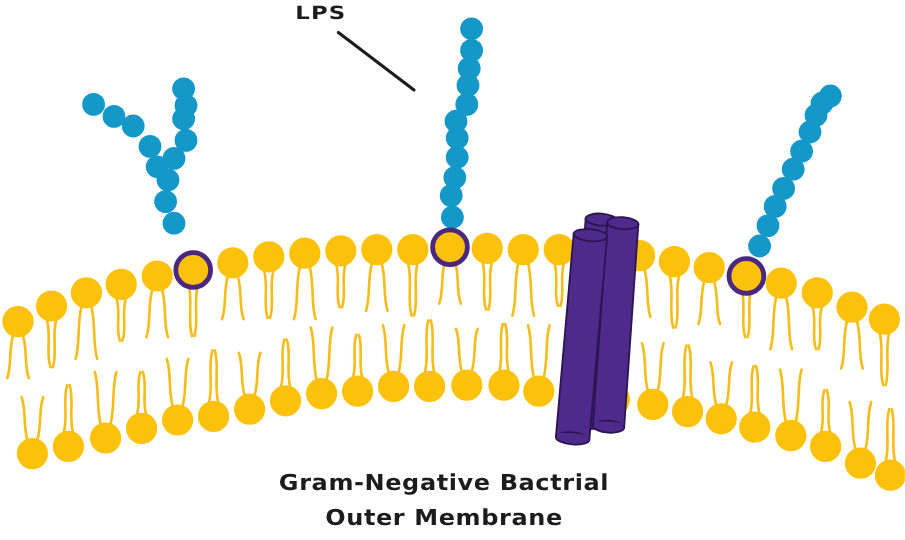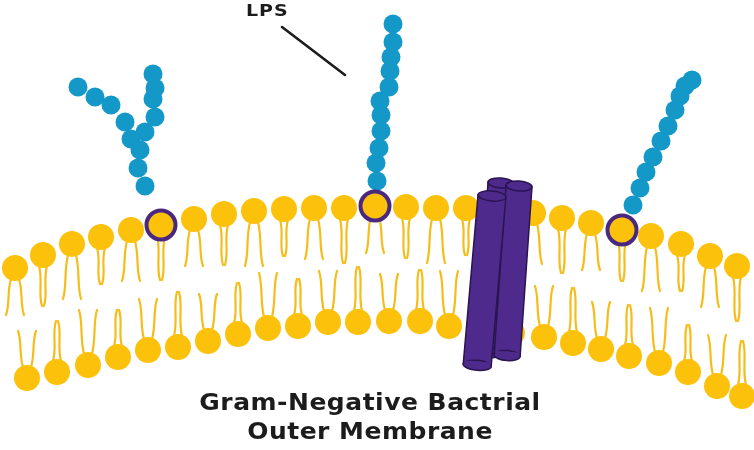--- a/index.html
+++ b/index.html
@@ -7,21 +7,21 @@
   #diagram { position: absolute; left: 0; top: 0; width: 754px; height: 450px; }
   .label-lps {
     position: absolute; left: 246px; top: 2px;
     font-family: "DejaVu Sans", sans-serif; font-weight: bold;
     font-size: 19px; letter-spacing: 1px; color: #1c1c1c;
     text-transform: uppercase; transform: scaleY(0.8); transform-origin: left top;
   }
   .caption {
     position: absolute; left: 150px; top: 388px; width: 440px;
     text-align: center; font-family: "DejaVu Sans", sans-serif; font-weight: bold;
-    font-size: 25px; line-height: 29px; color: #1c1c1c; letter-spacing: 0.5px;
+    font-size: 20px; line-height: 29px; color: #1c1c1c; letter-spacing: 0.5px;
   }
   .caption div { transform: scaleY(0.92); }
 </style>
 </head>
 <body>
 
 <svg id="diagram" viewBox="0 0 754 450" xmlns="http://www.w3.org/2000/svg">
   <g id="tails-upper">
       <path d="M11,279 C7,291.6 10,304.2 6,315" fill="none" stroke="#f5bd1c" stroke-width="2.2" stroke-linecap="round"></path>
       <path d="M19,279 C23,291.6 20,304.2 24,315" fill="none" stroke="#f5bd1c" stroke-width="2.2" stroke-linecap="round"></path>

